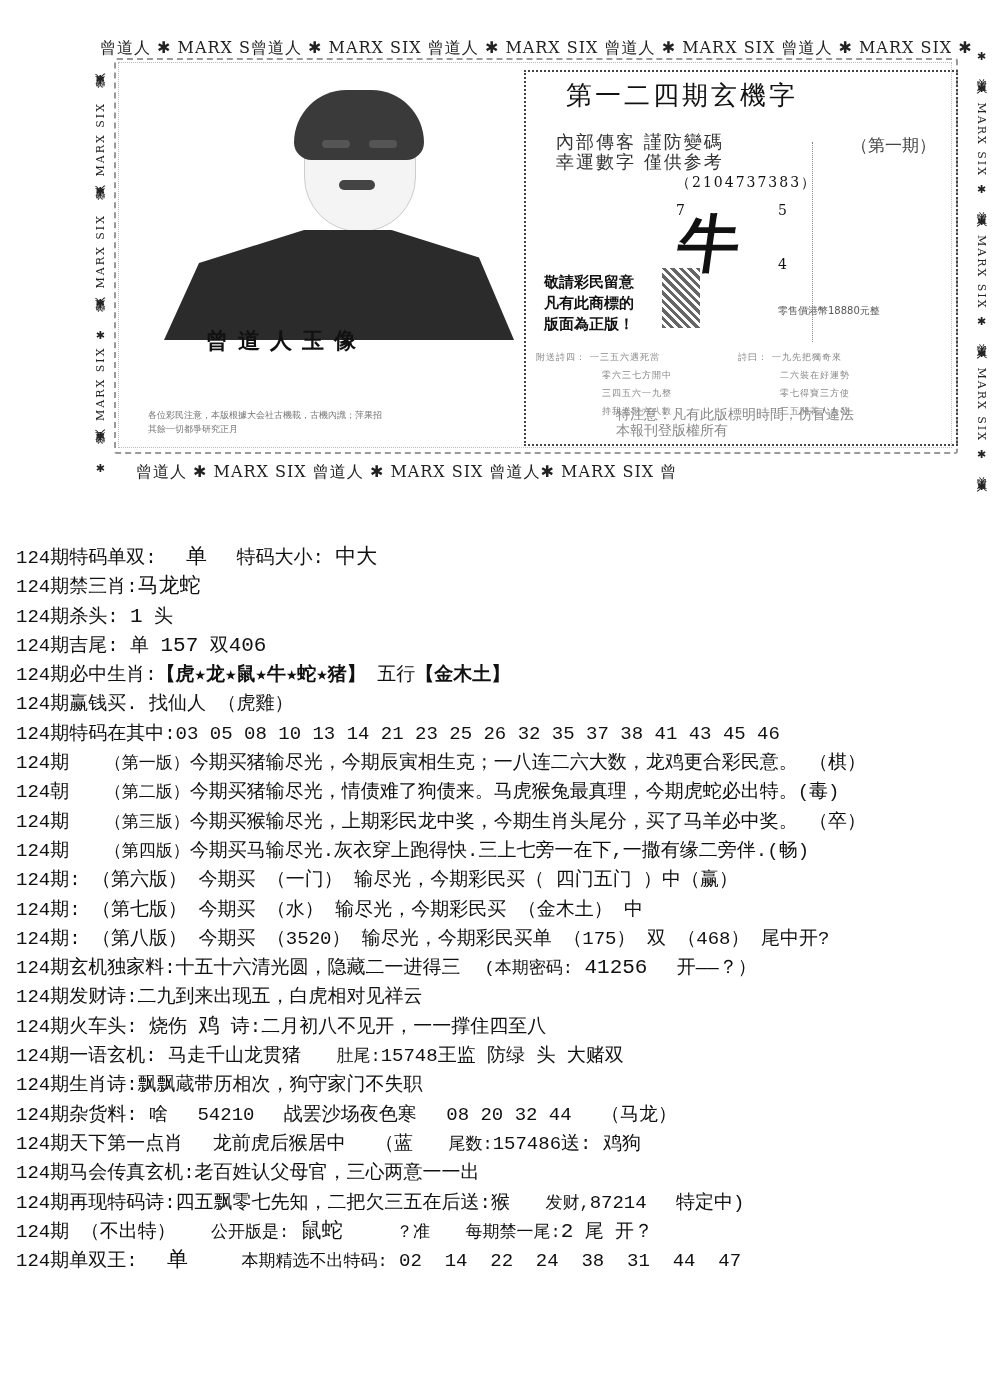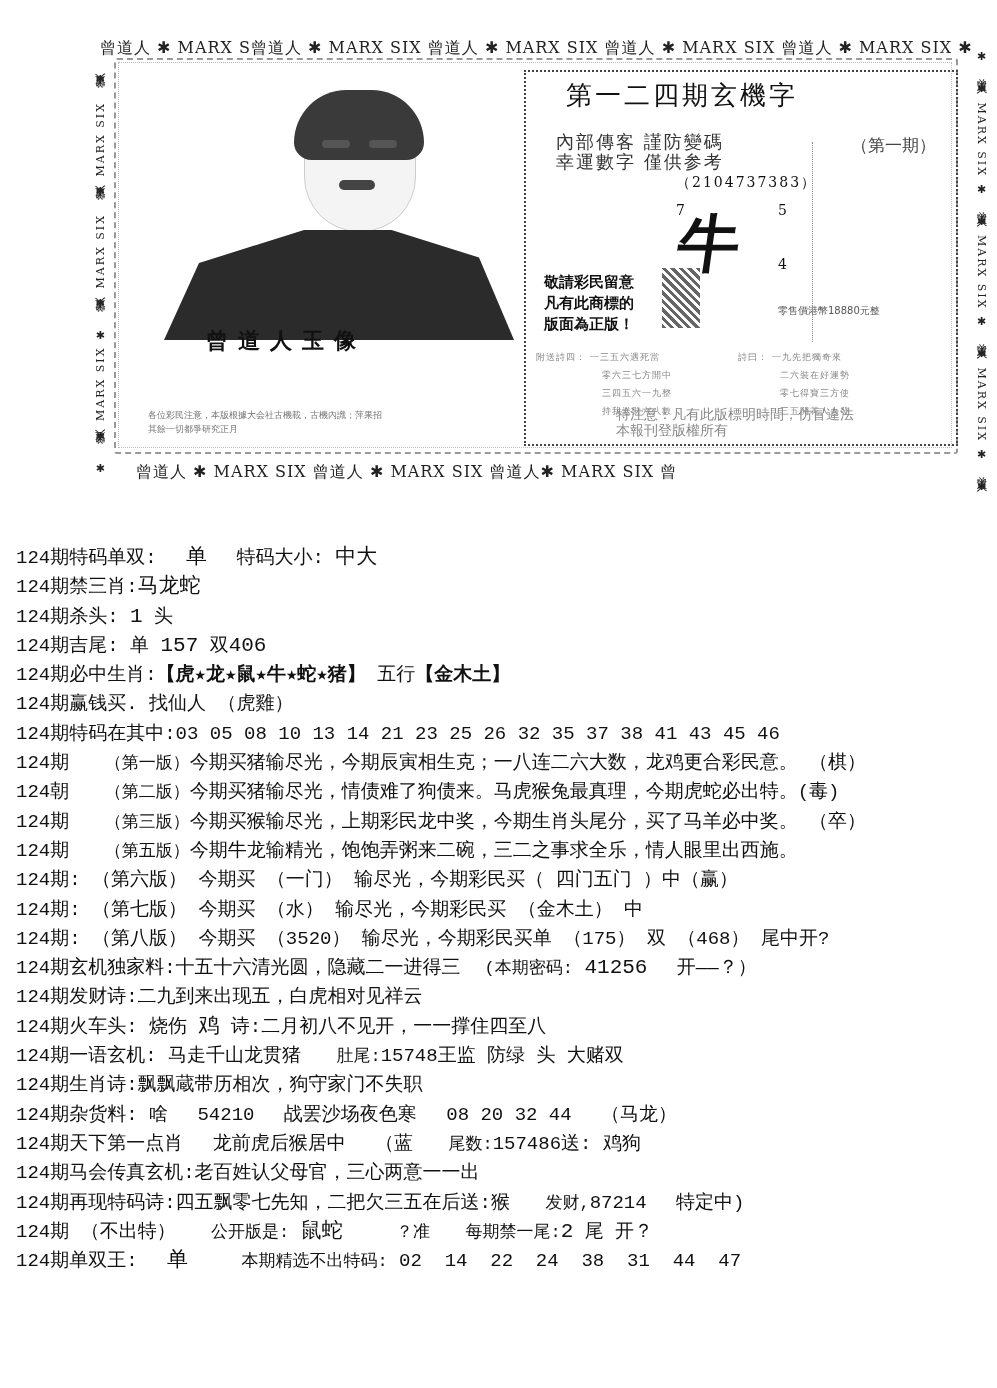--- a/index.html
+++ b/index.html
@@ -213,25 +213,25 @@
     <span>124朝</span>
     <span class="sm">（第二版）</span><span>今期买猪输尽光，情债难了狗债来。马虎猴兔最真理，今期虎蛇必出特。</span><span>(毒)</span>
   </div>
 
   <div class="line">
     <span>124期</span>
     <span class="sm">（第三版）</span><span>今期买猴输尽光，上期彩民龙中奖，今期生肖头尾分，买了马羊必中奖。</span>
     <span>（卒）</span>
   </div>
 
-
   <div class="line">
     <span>124期</span>
-    <span class="sm">（第五版）</span><span>今期牛龙输精光，饱饱弄粥来二碗，三二之事求全乐，情人眼里出西施。</span>
-  </div>
+    <span class="sm">（第四版）</span><span>今期买马输尽光.灰衣穿上跑得快.三上七旁一在下,一撒有缘二旁伴.</span><span>(畅)</span>
+  </div>
+
 
   <div class="line">
     <span>124期:</span>
     <span>（第六版）</span>
     <span>今期买</span>
     <span>（一门）</span>
     <span>输尽光，今期彩民买（</span>
     <span>四门五门</span>
     <span>）中（赢）</span>
   </div>

